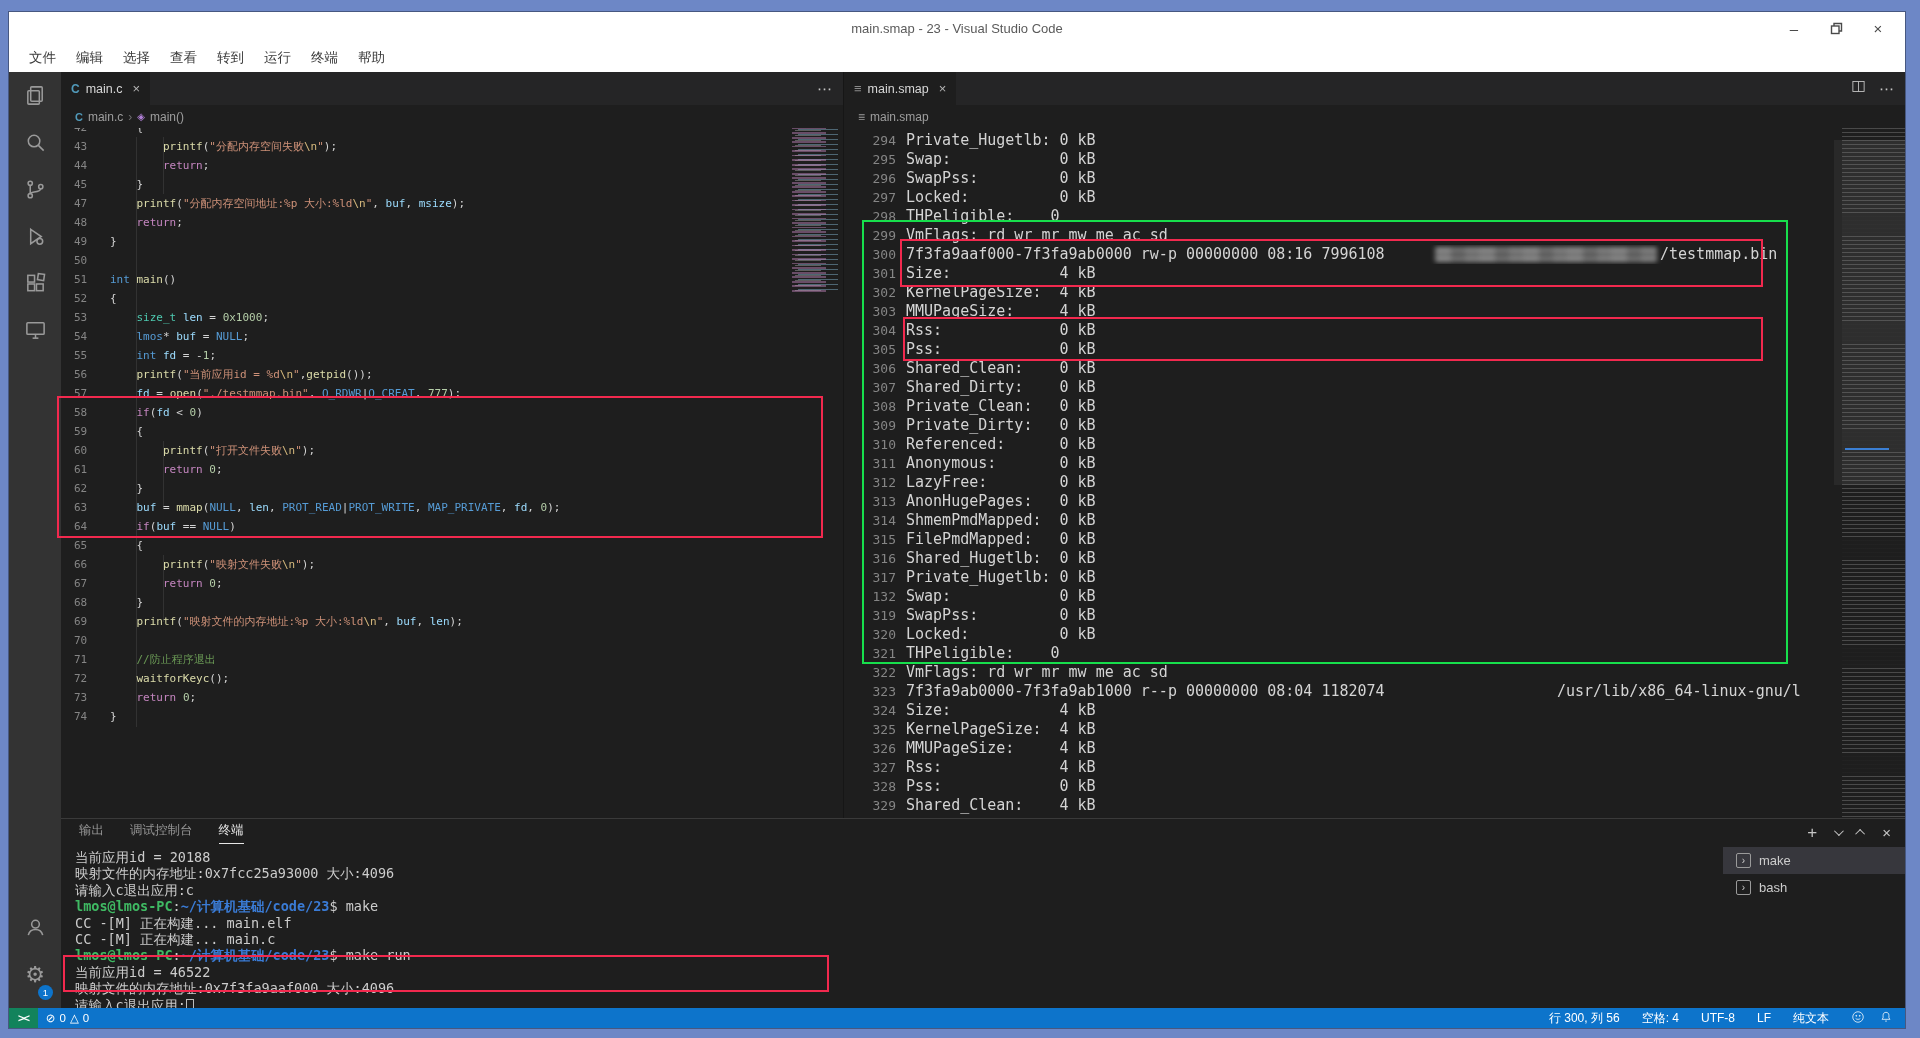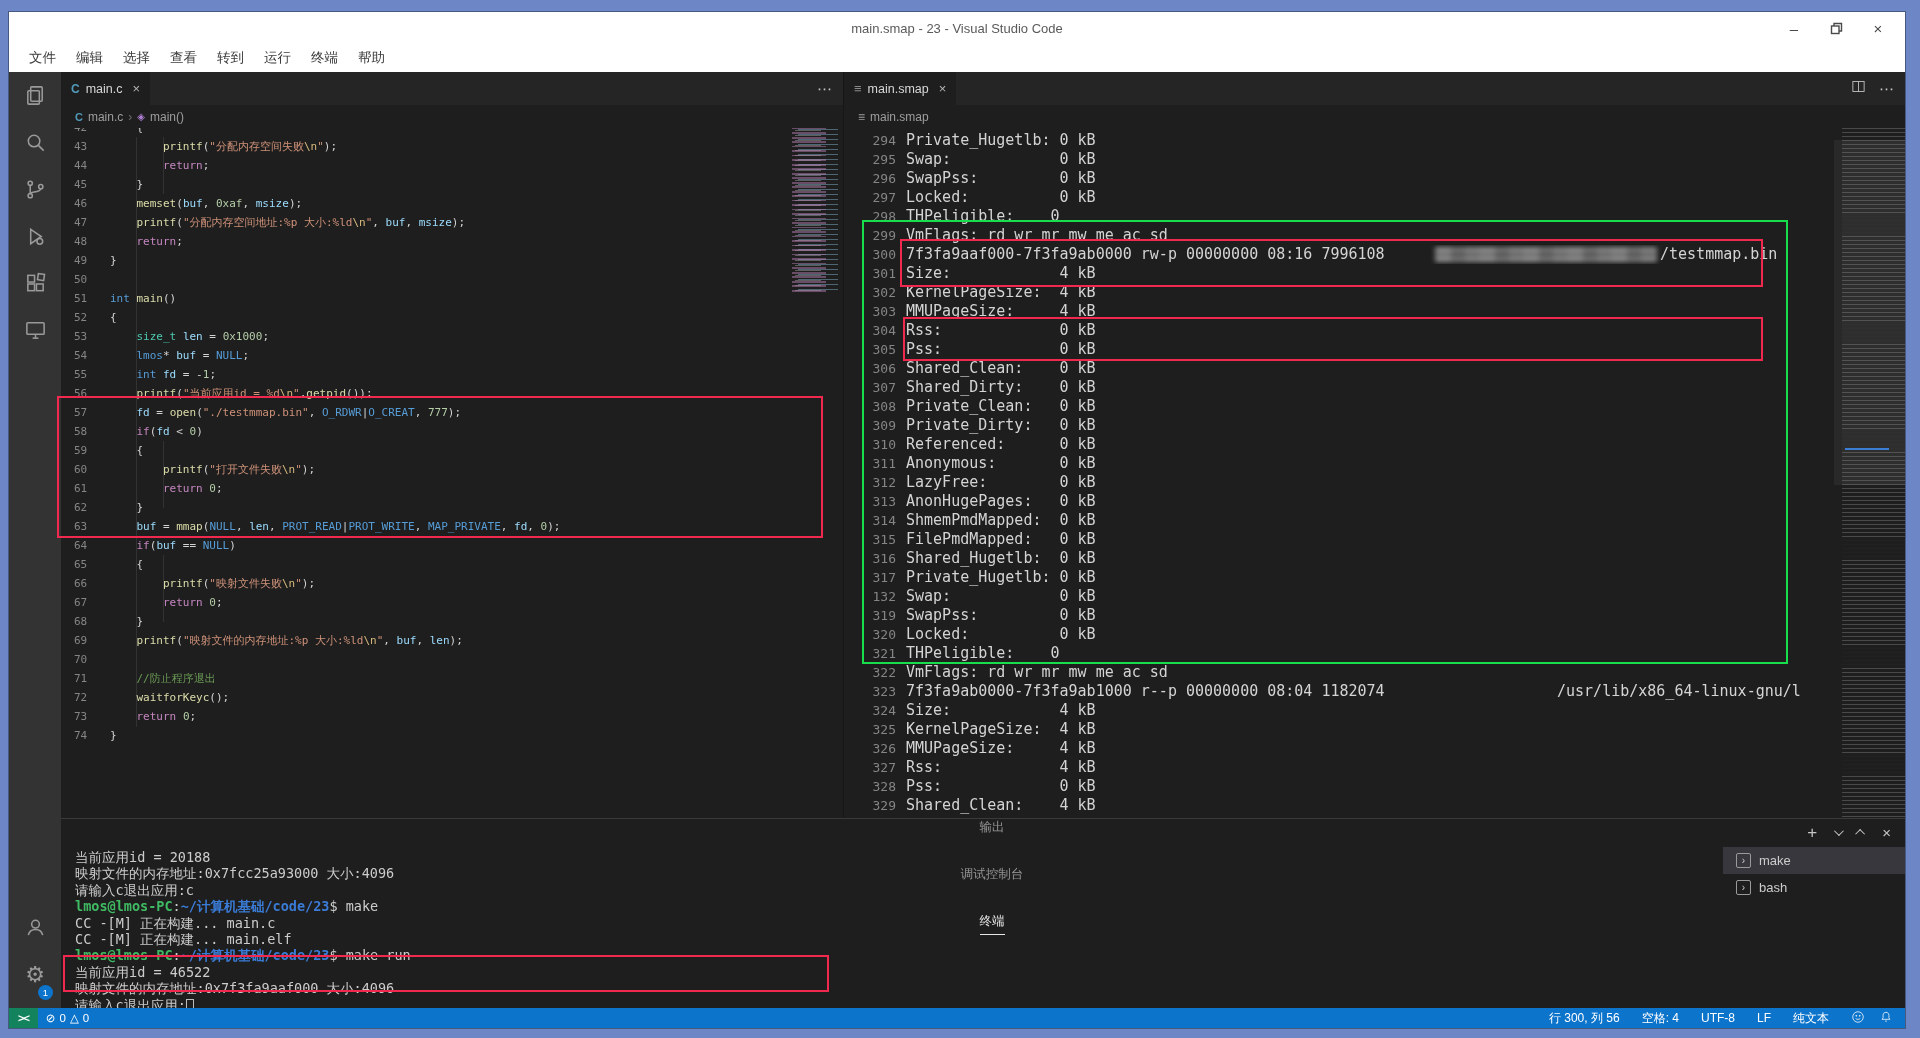--- a/index.html
+++ b/index.html
@@ -66,21 +66,21 @@
   .minimap-right{position:absolute;right:0;top:0;bottom:0;width:63px;background:#1e1e1e;z-index:3;}
   .mm-pattern{position:absolute;inset:0;
     background:
       repeating-linear-gradient(180deg,transparent 0 88px,rgba(30,30,30,.92) 88px 108px),
       repeating-linear-gradient(180deg,rgba(205,205,205,.25) 0 1.5px,transparent 1.5px 4px) 4px 0/52px 100%;}
   .mm-slider{position:absolute;left:0;right:0;top:12px;height:345px;background:rgba(130,130,130,.16);}
   .mm-cursor{position:absolute;top:320px;left:3px;width:44px;height:2px;background:#3b7fd4;}
   .scrollbar-right{position:absolute;right:63px;top:12px;width:8px;height:345px;background:rgba(255,255,255,.05);}
   
   .panel{position:absolute;left:52px;right:0;top:746px;bottom:0;background:#1e1e1e;border-top:1px solid #3a3a3a;}
-  .panel-header{position:absolute;top:0;left:0;right:0;height:27px;display:flex;align-items:center;padding-left:18px;gap:26px;flex-direction:column;}
+  .panel-header{position:absolute;top:0;left:0;right:0;height:27px;display:flex;align-items:center;padding-left:18px;gap:26px;}
   .panel-tab{font-size:12.5px;color:#969696;padding-bottom:4px;text-transform:none;}
   .panel-tab.active{color:#e7e7e7;border-bottom:1px solid #e7e7e7;}
   .panel-actions{position:absolute;right:14px;top:0;height:27px;display:flex;align-items:center;gap:17px;color:#c5c5c5;}
   .plus{font-size:17px;line-height:1;}
   .chev{width:7px;height:7px;border-right:1.6px solid #c5c5c5;border-bottom:1.6px solid #c5c5c5;display:inline-block;}
   .chev.down{transform:rotate(45deg) translateY(-2px);}
   .chev.up{transform:rotate(-135deg) translateY(-2px);}
   .px{font-size:15px;}
   .term{position:absolute;left:0;top:28px;right:182px;bottom:0;padding:2px 0 0 14px;font-family:"DejaVu Sans Mono",monospace;font-size:13.5px;}
   .term-row{height:16.4px;line-height:16.4px;white-space:pre;}
@@ -214,21 +214,20 @@
           <span class="sep">›</span>
           <span class="sym">◈</span>
           <span>main()</span>
         </div>
         <div class="codearea">
           <div id="left-lines">
               <div class="cl-row"><div class="cl-ln">42</div><div class="cl-code"><span class="t-pln">    {</span></div></div>
               <div class="cl-row"><div class="cl-ln">43</div><div class="cl-code"><span class="t-pln">        </span><span class="t-fn">printf</span><span class="t-pln">(</span><span class="t-str">"分配内存空间失败</span><span class="t-esc">\n</span><span class="t-str">"</span><span class="t-pln">);</span></div></div>
               <div class="cl-row"><div class="cl-ln">44</div><div class="cl-code"><span class="t-pln">        </span><span class="t-ctl">return</span><span class="t-pln">;</span></div></div>
               <div class="cl-row"><div class="cl-ln">45</div><div class="cl-code"><span class="t-pln">    }</span></div></div>
-              <div class="cl-row"><div class="cl-ln">46</div><div class="cl-code"><span class="t-pln">    </span><span class="t-fn">memset</span><span class="t-pln">(</span><span class="t-var">buf</span><span class="t-pln">, </span><span class="t-num">0xaf</span><span class="t-pln">, </span><span class="t-var">msize</span><span class="t-pln">);</span></div></div>
               <div class="cl-row"><div class="cl-ln">47</div><div class="cl-code"><span class="t-pln">    </span><span class="t-fn">printf</span><span class="t-pln">(</span><span class="t-str">"分配内存空间地址:%p 大小:%ld</span><span class="t-esc">\n</span><span class="t-str">"</span><span class="t-pln">, </span><span class="t-var">buf</span><span class="t-pln">, </span><span class="t-var">msize</span><span class="t-pln">);</span></div></div>
               <div class="cl-row"><div class="cl-ln">48</div><div class="cl-code"><span class="t-pln">    </span><span class="t-ctl">return</span><span class="t-pln">;</span></div></div>
               <div class="cl-row"><div class="cl-ln">49</div><div class="cl-code"><span class="t-pln">}</span></div></div>
               <div class="cl-row"><div class="cl-ln">50</div><div class="cl-code"></div></div>
               <div class="cl-row"><div class="cl-ln">51</div><div class="cl-code"><span class="t-kw">int</span><span class="t-pln"> </span><span class="t-fn">main</span><span class="t-pln">()</span></div></div>
               <div class="cl-row"><div class="cl-ln">52</div><div class="cl-code"><span class="t-pln">{</span></div></div>
               <div class="cl-row"><div class="cl-ln">53</div><div class="cl-code"><span class="t-pln">    </span><span class="t-typ">size_t</span><span class="t-pln"> </span><span class="t-var">len</span><span class="t-pln"> = </span><span class="t-num">0x1000</span><span class="t-pln">;</span></div></div>
               <div class="cl-row"><div class="cl-ln">54</div><div class="cl-code"><span class="t-pln">    </span><span class="t-kw">lmos</span><span class="t-pln">* </span><span class="t-var">buf</span><span class="t-pln"> = </span><span class="t-kw">NULL</span><span class="t-pln">;</span></div></div>
               <div class="cl-row"><div class="cl-ln">55</div><div class="cl-code"><span class="t-pln">    </span><span class="t-kw">int</span><span class="t-pln"> </span><span class="t-var">fd</span><span class="t-pln"> = -</span><span class="t-num">1</span><span class="t-pln">;</span></div></div>
               <div class="cl-row"><div class="cl-ln">56</div><div class="cl-code"><span class="t-pln">    </span><span class="t-fn">printf</span><span class="t-pln">(</span><span class="t-str">"当前应用id = %d</span><span class="t-esc">\n</span><span class="t-str">"</span><span class="t-pln">,</span><span class="t-fn">getpid</span><span class="t-pln">());</span></div></div>
@@ -339,22 +338,22 @@
         <span class="plus">+</span>
         <span class="chev down"></span>
         <span class="chev up"></span>
         <span class="px">×</span>
       </div>
       <div class="term" id="term-lines">
           <div class="term-row"><span class="tt-t">当前应用id = 20188</span></div>
           <div class="term-row"><span class="tt-t">映射文件的内存地址:0x7fcc25a93000 大小:4096</span></div>
           <div class="term-row"><span class="tt-t">请输入c退出应用:c</span></div>
           <div class="term-row"><span class="tt-user">lmos@lmos-PC</span><span class="tt-t">:</span><span class="tt-path">~/计算机基础/code/23</span><span class="tt-t">$ make</span></div>
+          <div class="term-row"><span class="tt-t">CC -[M] 正在构建... main.elf</span></div>
           <div class="term-row"><span class="tt-t">CC -[M] 正在构建... main.c</span></div>
-          <div class="term-row"><span class="tt-t">CC -[M] 正在构建... main.elf</span></div>
           <div class="term-row"><span class="tt-user">lmos@lmos-PC</span><span class="tt-t">:</span><span class="tt-path">~/计算机基础/code/23</span><span class="tt-t">$ make run</span></div>
           <div class="term-row"><span class="tt-t">当前应用id = 46522</span></div>
           <div class="term-row"><span class="tt-t">映射文件的内存地址:0x7f3fa9aaf000 大小:4096</span></div>
           <div class="term-row"><span class="tt-t">请输入c退出应用:</span><span class="tt-cursor"></span></div>
         </div>
       <div class="term-list" id="term-list">
           <div class="tl-row selected">
             <span class="tl-icon">›</span>
             <span>make</span>
           </div>

